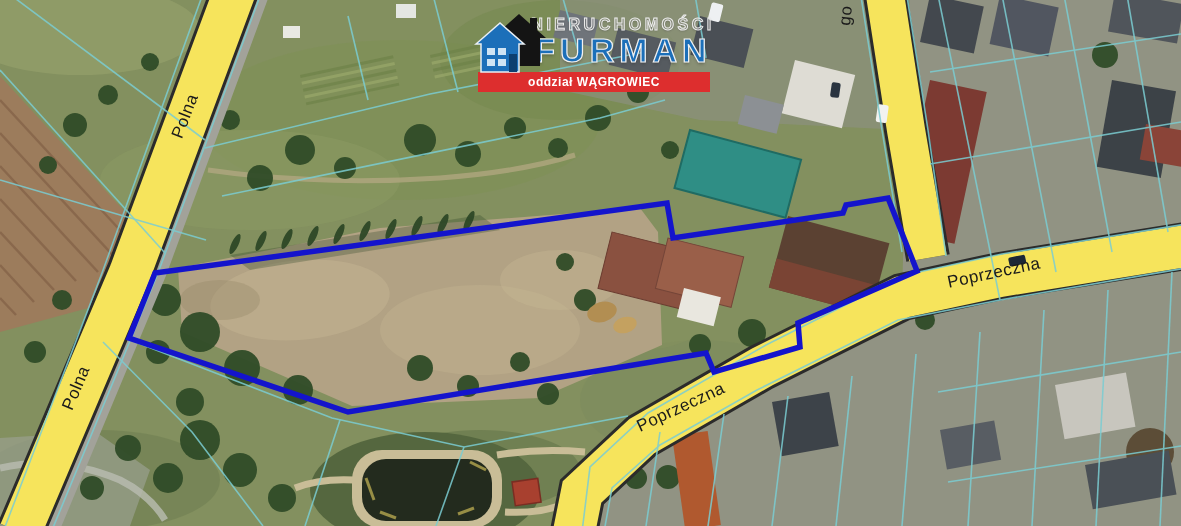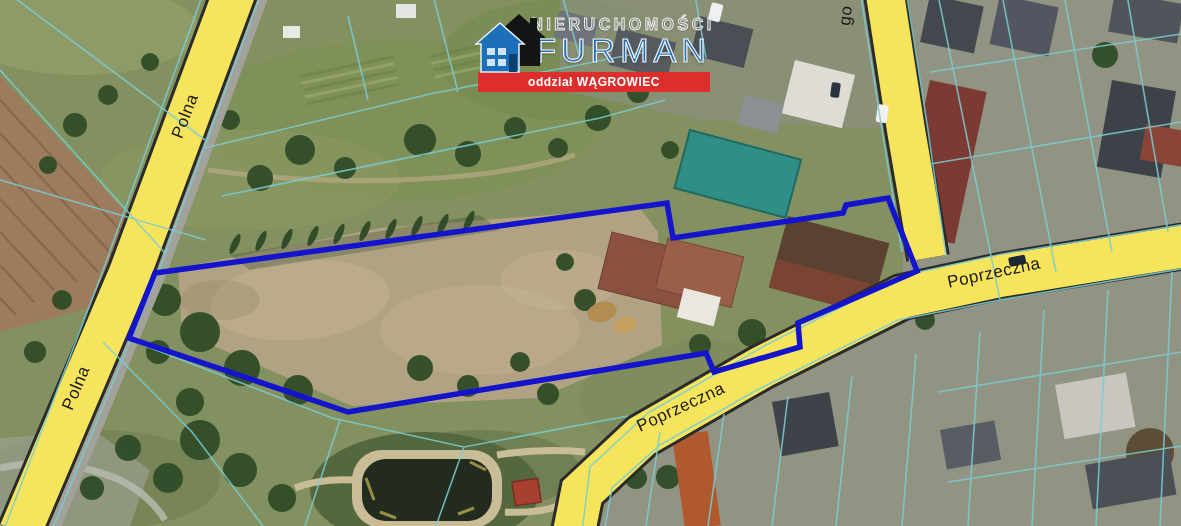--- a/index.html
+++ b/index.html
@@ -16,21 +16,21 @@
   .logo .houses{position:absolute;left:6px;top:6px;}
   .logo .names{margin-left:58px;}
   .name-top{
     font-size:16px;font-weight:600;letter-spacing:3.5px;
     color:rgba(255,255,255,0.14);
     -webkit-text-stroke:1px #ececec;
     text-shadow:0 1px 2px rgba(60,60,60,.45);
     margin-top:14px;white-space:nowrap;
   }
   .name-main{
-    font-size:34px;font-weight:normal;letter-spacing:5px;line-height:.95;
+    font-size:34px;font-weight:bold;letter-spacing:5px;line-height:.95;
     color:#1c6fb9;
     -webkit-text-stroke:1.2px #f2f2f2;
     text-shadow:0 2px 3px rgba(40,40,40,.35);
     white-space:nowrap;
   }
   .banner{
     display:block;margin:6px auto 0 auto;width:208px;
     background:#dd2e2e;color:#ffffff;
     font-size:12px;font-weight:bold;letter-spacing:.5px;
     padding:3px 12px;white-space:nowrap;

